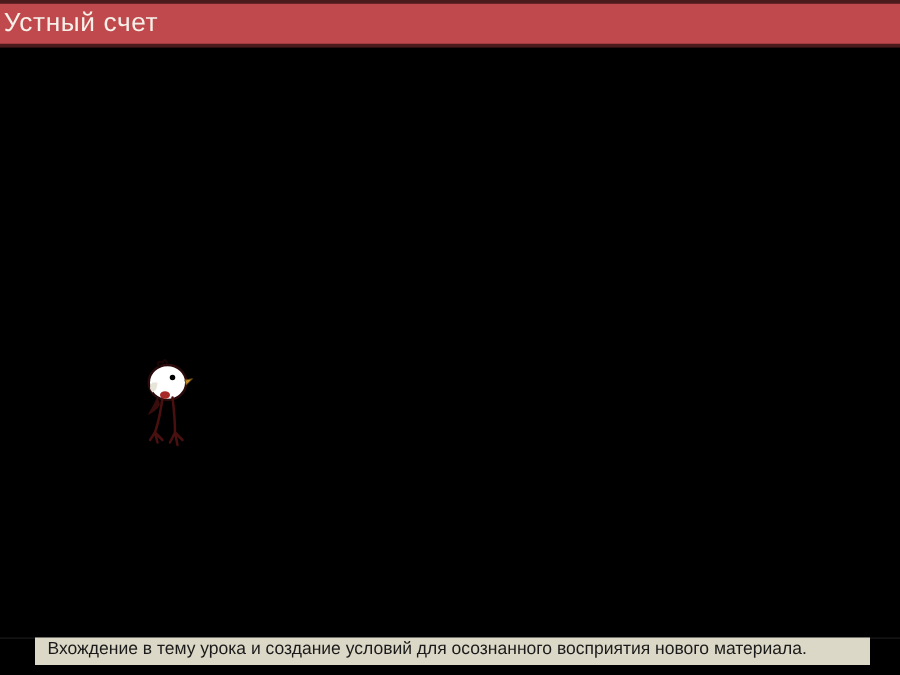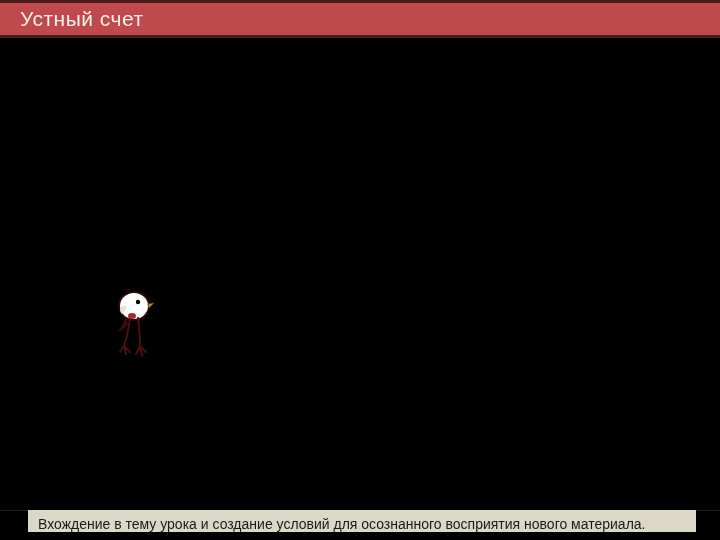--- a/index.html
+++ b/index.html
@@ -10,21 +10,21 @@
       position: relative;
     }
     .header-bar {
       width: 720px;
       height: 38px;
       background: #c0494e;
       border-top: 3px solid #4a1a1c;
       border-bottom: 3px solid #4a1a1c;
       display: flex;
       align-items: center;
-      padding-left: 20px;
+      padding-left: 3px;
     }
     .header-title {
       color: #f5f1e8;
       font-size: 21px;
       font-weight: 400;
       letter-spacing: 0.5px;
     }
     .main-area {
       width: 720px;
       height: 472px;
@@ -48,21 +48,21 @@
       border-top: 1px solid #1a1a1a;
     }
     .footer-strip {
       position: absolute;
       left: 28px;
       bottom: 8px;
       width: 668px;
       height: 22px;
       background: #dcd8c7;
       display: flex;
-      align-items: flex-end;
+      align-items: flex-start;
       padding-left: 10px;
     }
     .footer-text {
       color: #1a1a1a;
       font-size: 14px;
       font-weight: 400;
     }
   </style>
 </head>
 <body>

